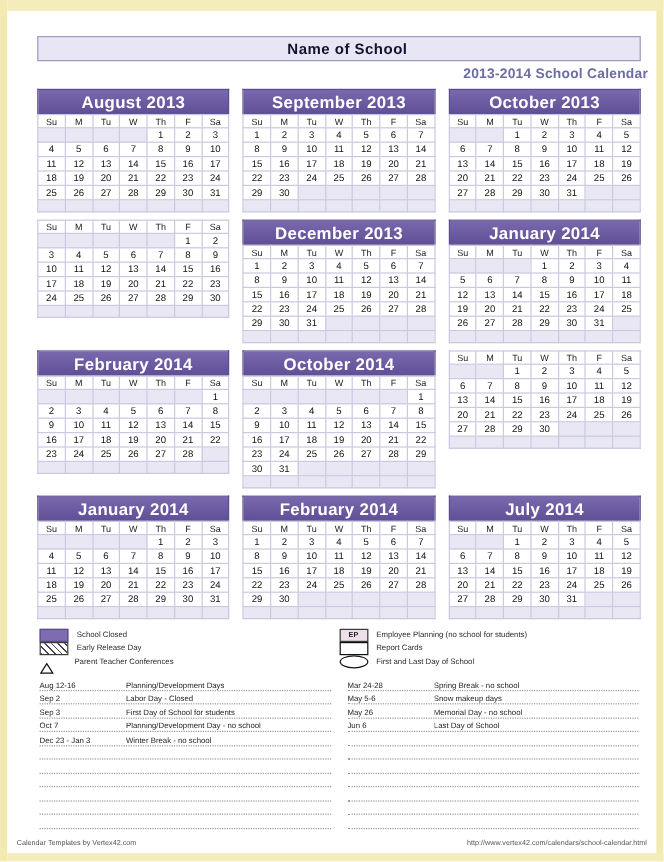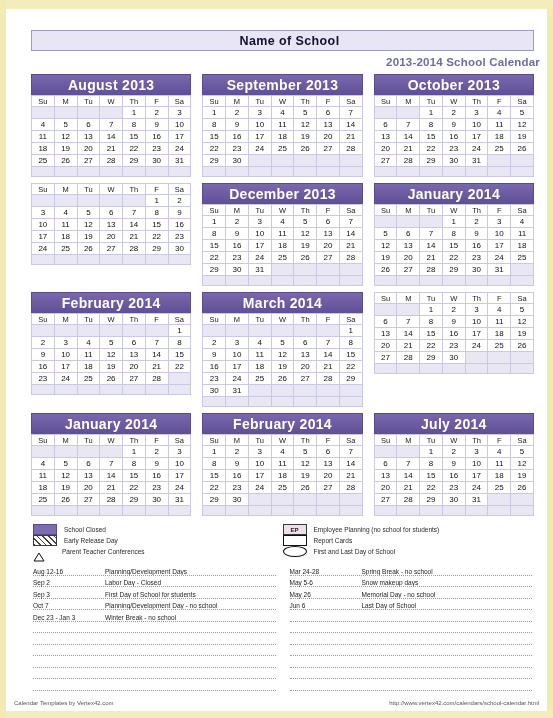--- a/index.html
+++ b/index.html
@@ -683,21 +683,21 @@
                 <td>&nbsp;</td>
                 <td>&nbsp;</td>
                 <td>&nbsp;</td>
                 <td>&nbsp;</td>
                 <td>&nbsp;</td>
               </tr>
             </tbody>
           </table>
         </div>
         <div class="month">
-          <div class="mhead">March 2014</div>
+          <div class="mhead">October 2014</div>
           <table class="cal">
             <thead>
               <tr>
                 <th>Su</th>
                 <th>M</th>
                 <th>Tu</th>
                 <th>W</th>
                 <th>Th</th>
                 <th>F</th>
                 <th>Sa</th>

